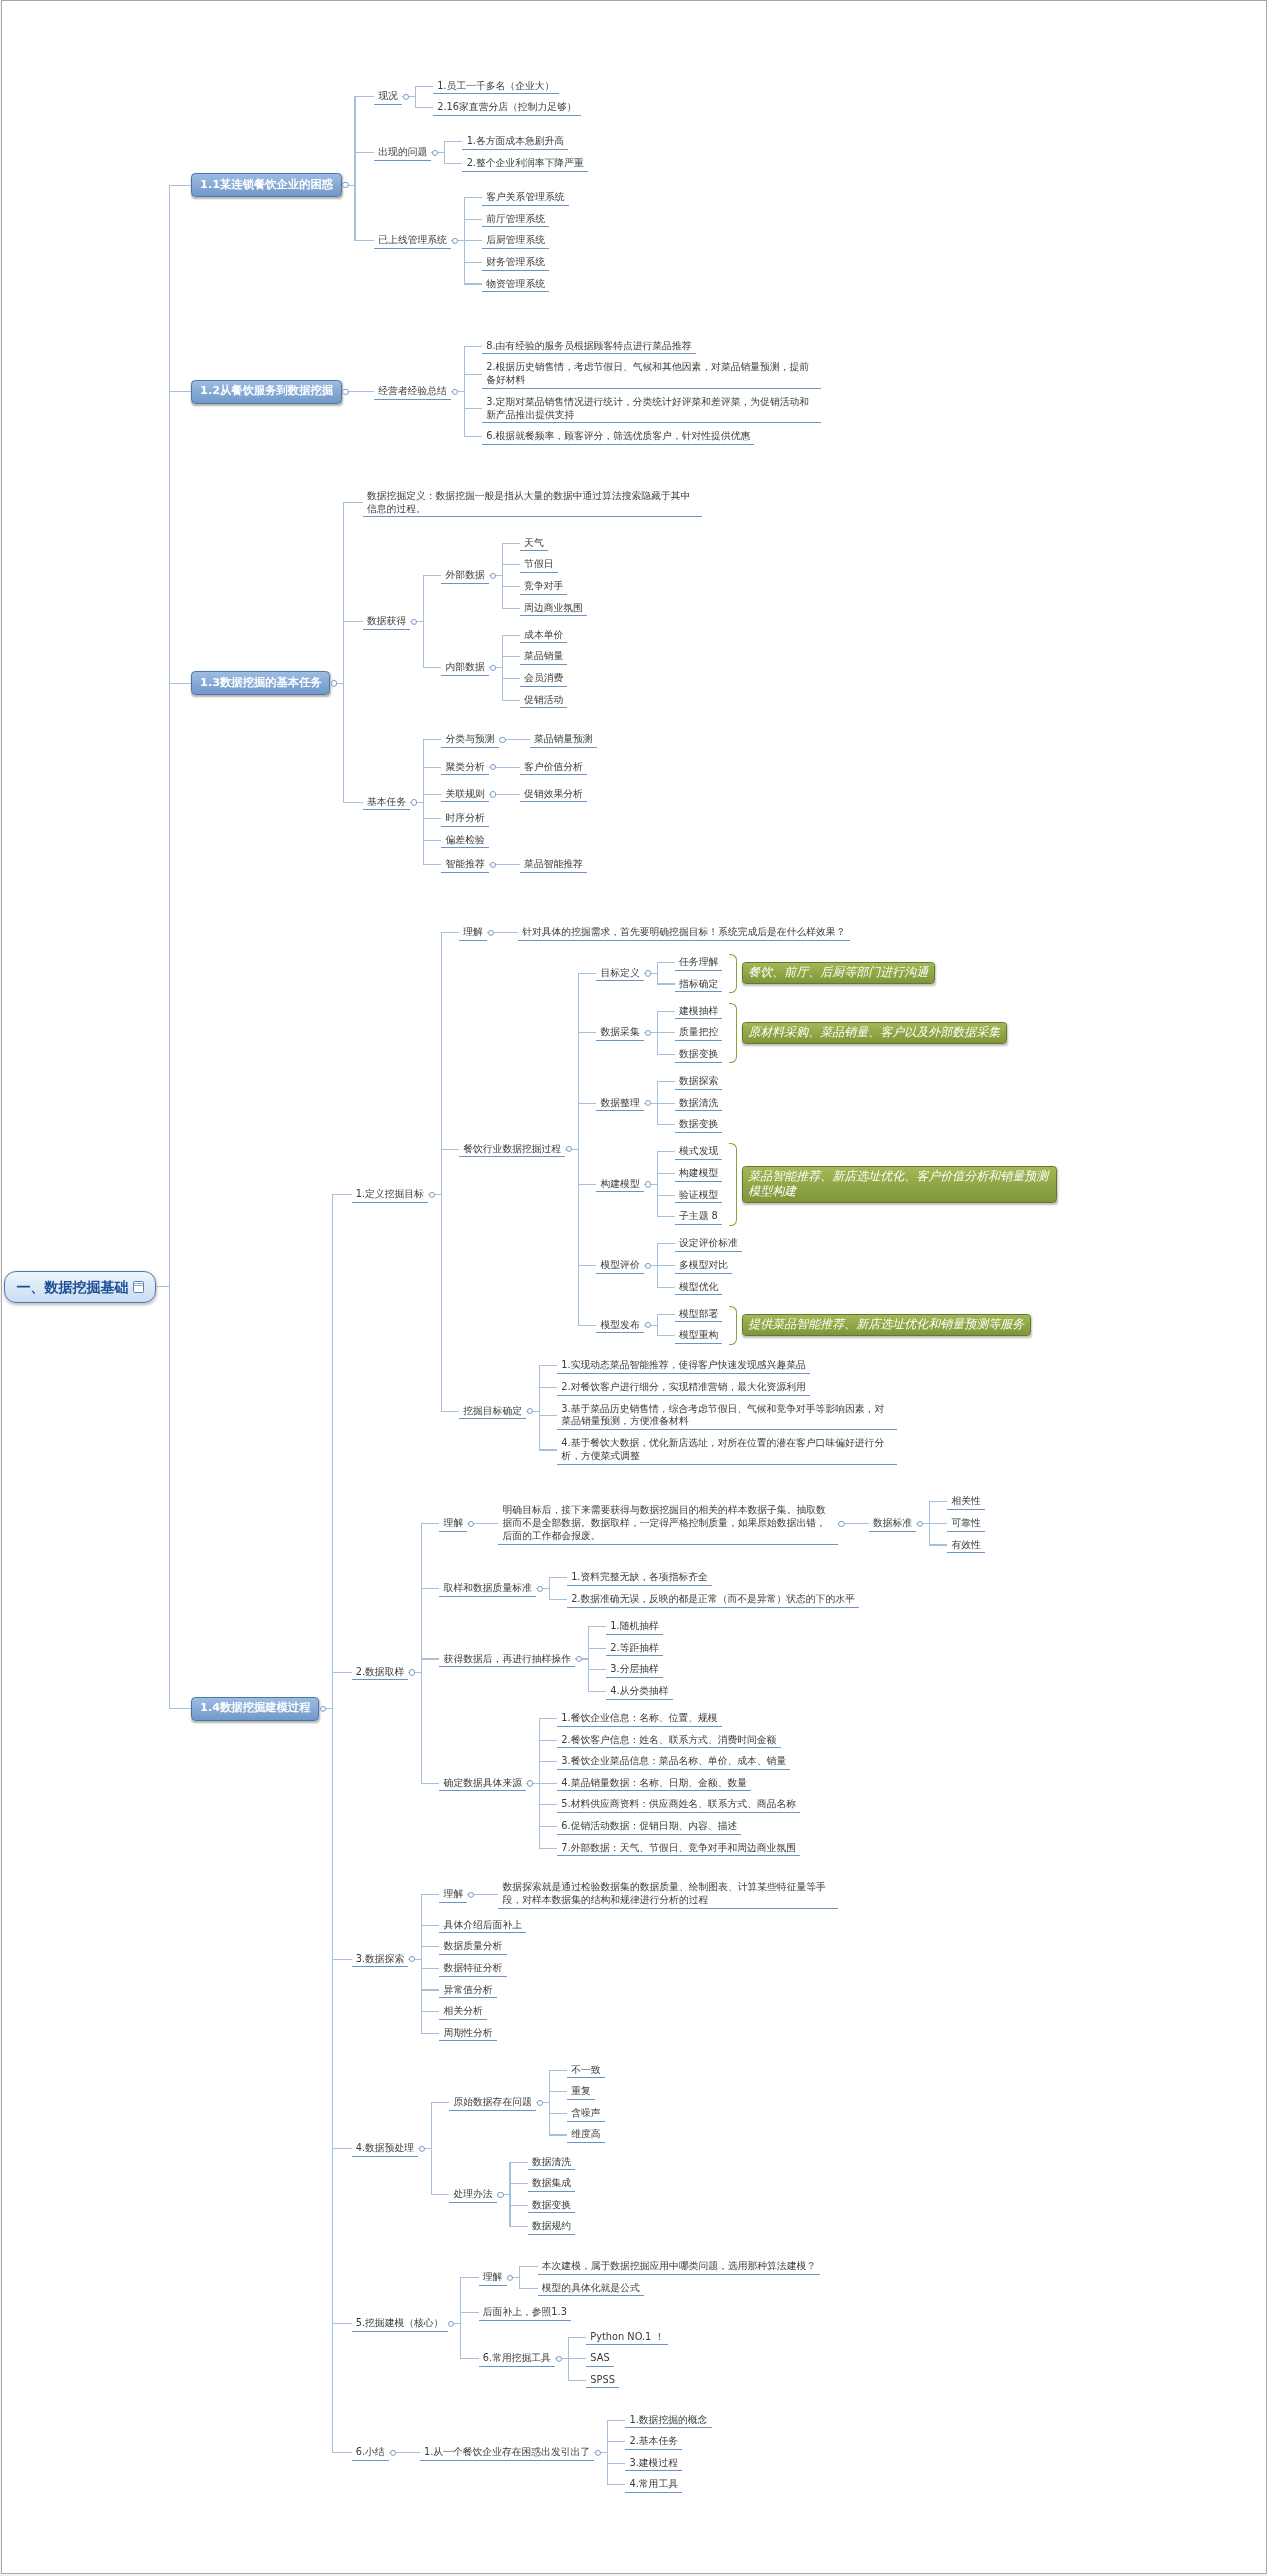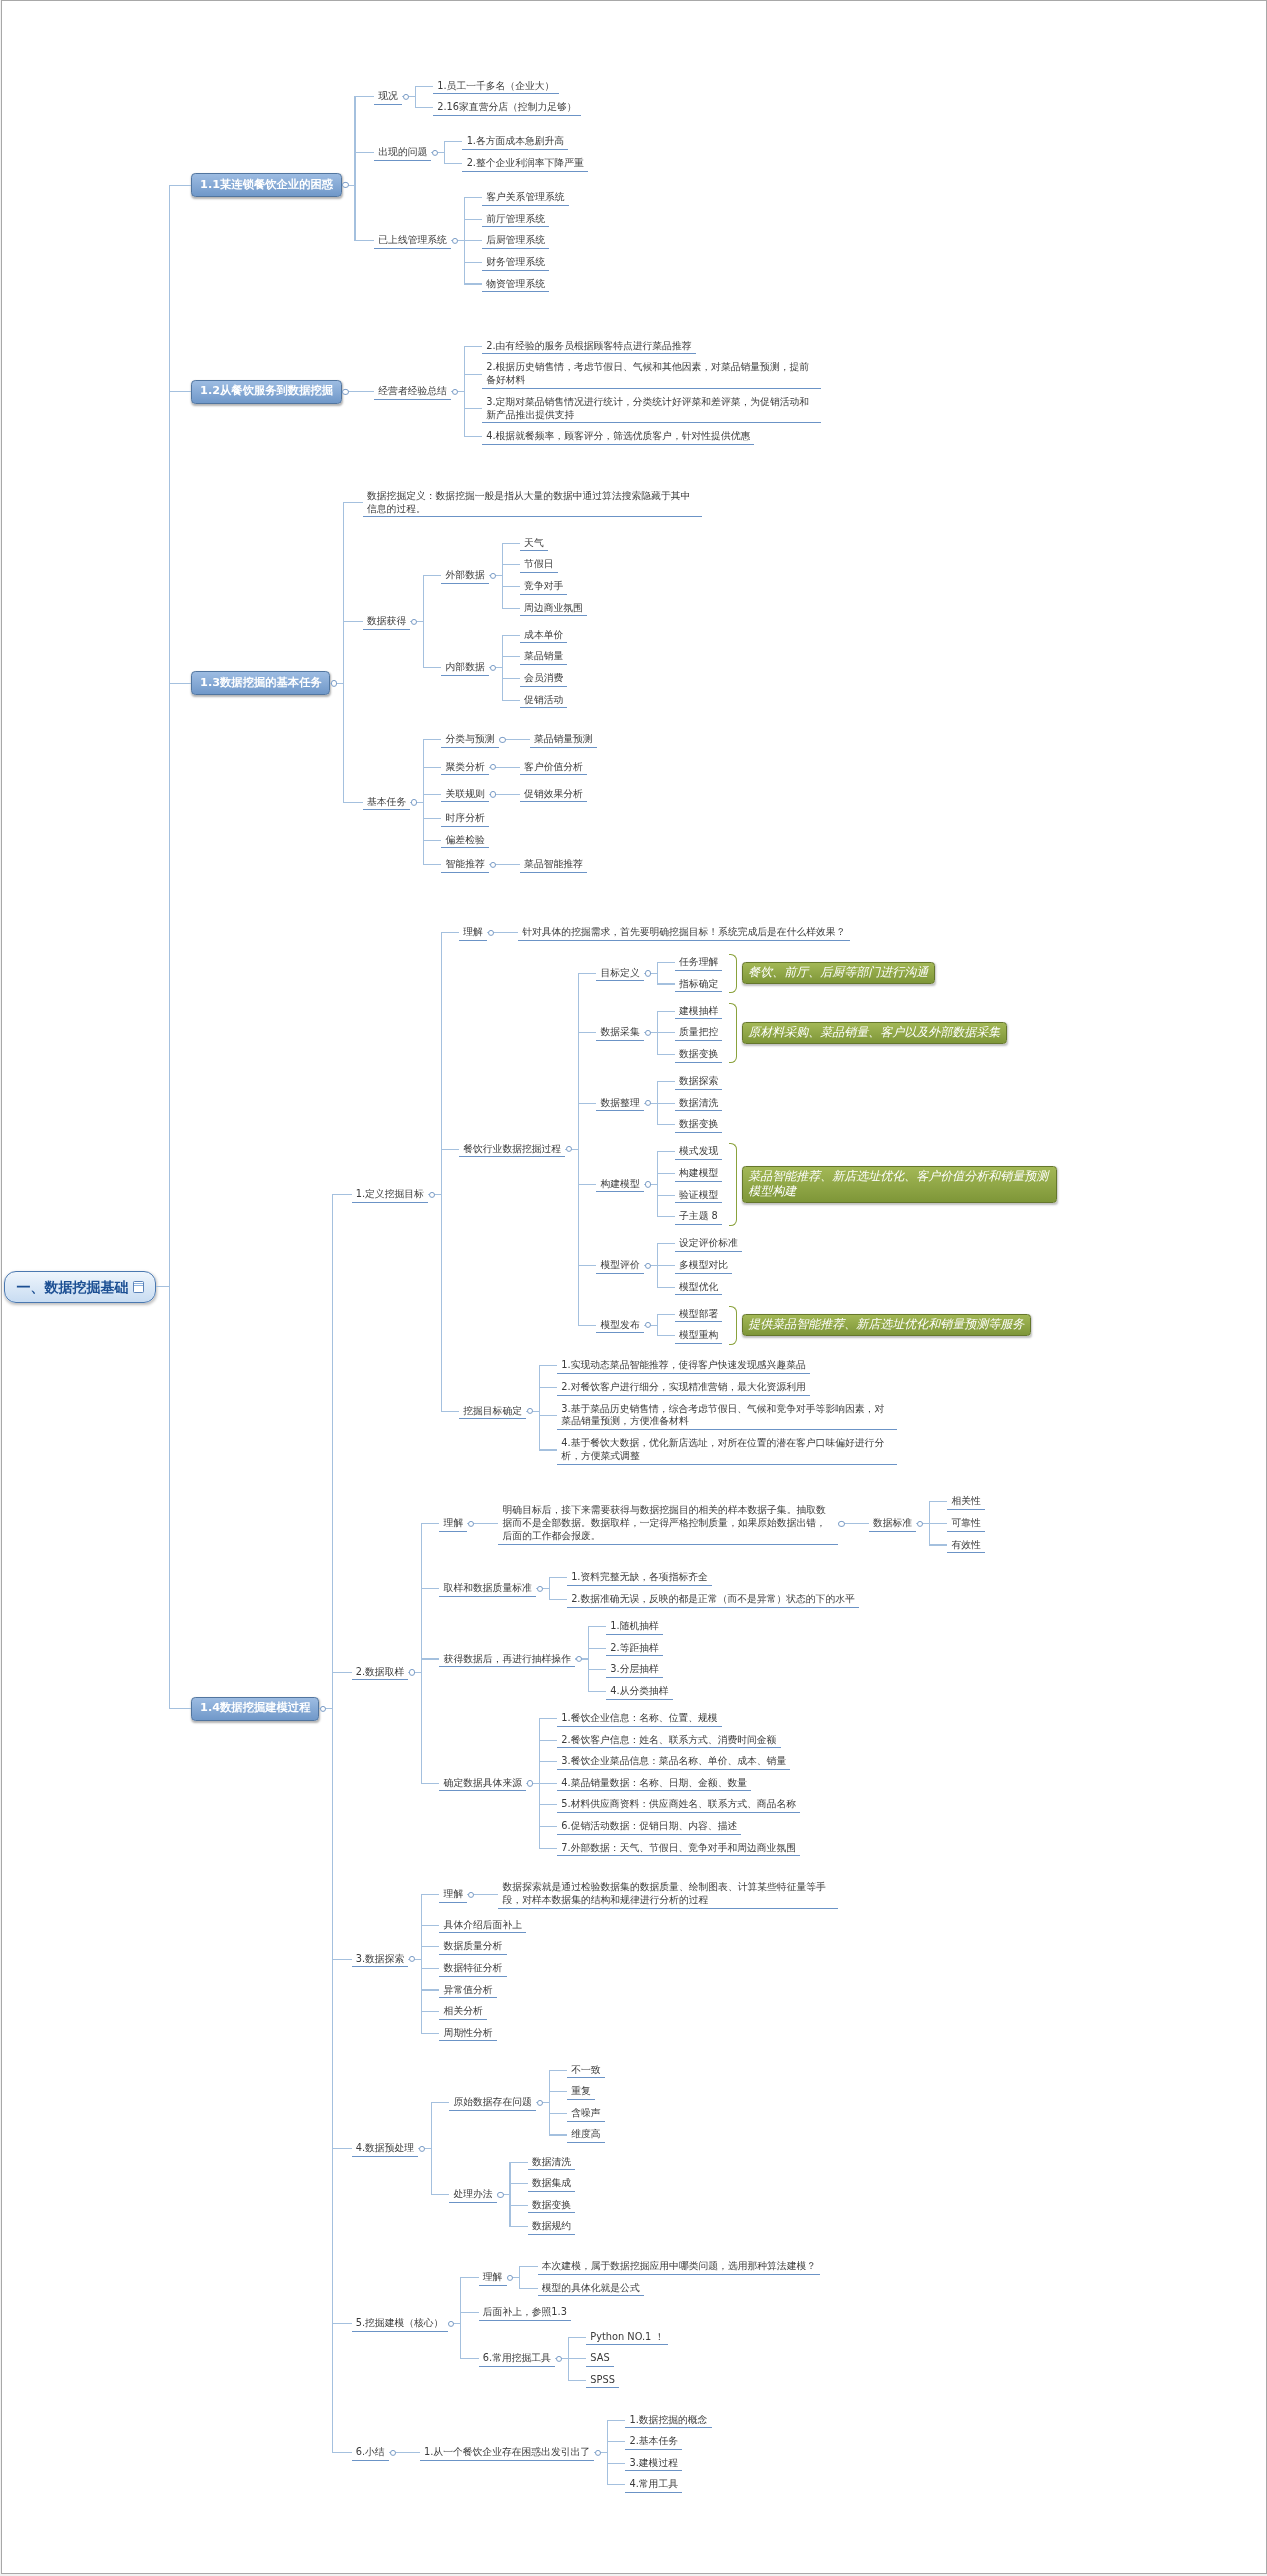--- a/index.html
+++ b/index.html
@@ -157,36 +157,36 @@
             <div class="box s-main">1.2从餐饮服务到数据挖掘</div>
             <div class="joint"></div>
             <div class="kids d1">
               <div class="kid-wrap">
                 <div class="node">
                   <div class="box s-line">经营者经验总结</div>
                   <div class="joint"></div>
                   <div class="kids d2">
                     <div class="kid-wrap">
                       <div class="node">
-                        <div class="box s-line">2.由有经验的服务员根据顾客特点进行菜品推荐</div>
+                        <div class="box s-line">8.由有经验的服务员根据顾客特点进行菜品推荐</div>
                       </div>
                     </div>
                     <div class="kid-wrap">
                       <div class="node">
                         <div class="box s-line">2.根据历史销售情，考虑节假日、气候和其他因素，对菜品销量预测，提前备好材料</div>
                       </div>
                     </div>
                     <div class="kid-wrap">
                       <div class="node">
                         <div class="box s-line">3.定期对菜品销售情况进行统计，分类统计好评菜和差评菜，为促销活动和新产品推出提供支持</div>
                       </div>
                     </div>
                     <div class="kid-wrap">
                       <div class="node">
-                        <div class="box s-line">4.根据就餐频率，顾客评分，筛选优质客户，针对性提供优惠</div>
+                        <div class="box s-line">6.根据就餐频率，顾客评分，筛选优质客户，针对性提供优惠</div>
                       </div>
                     </div>
                   </div>
                 </div>
               </div>
             </div>
           </div>
         </div>
         <div class="kid-wrap">
           <div class="node">

